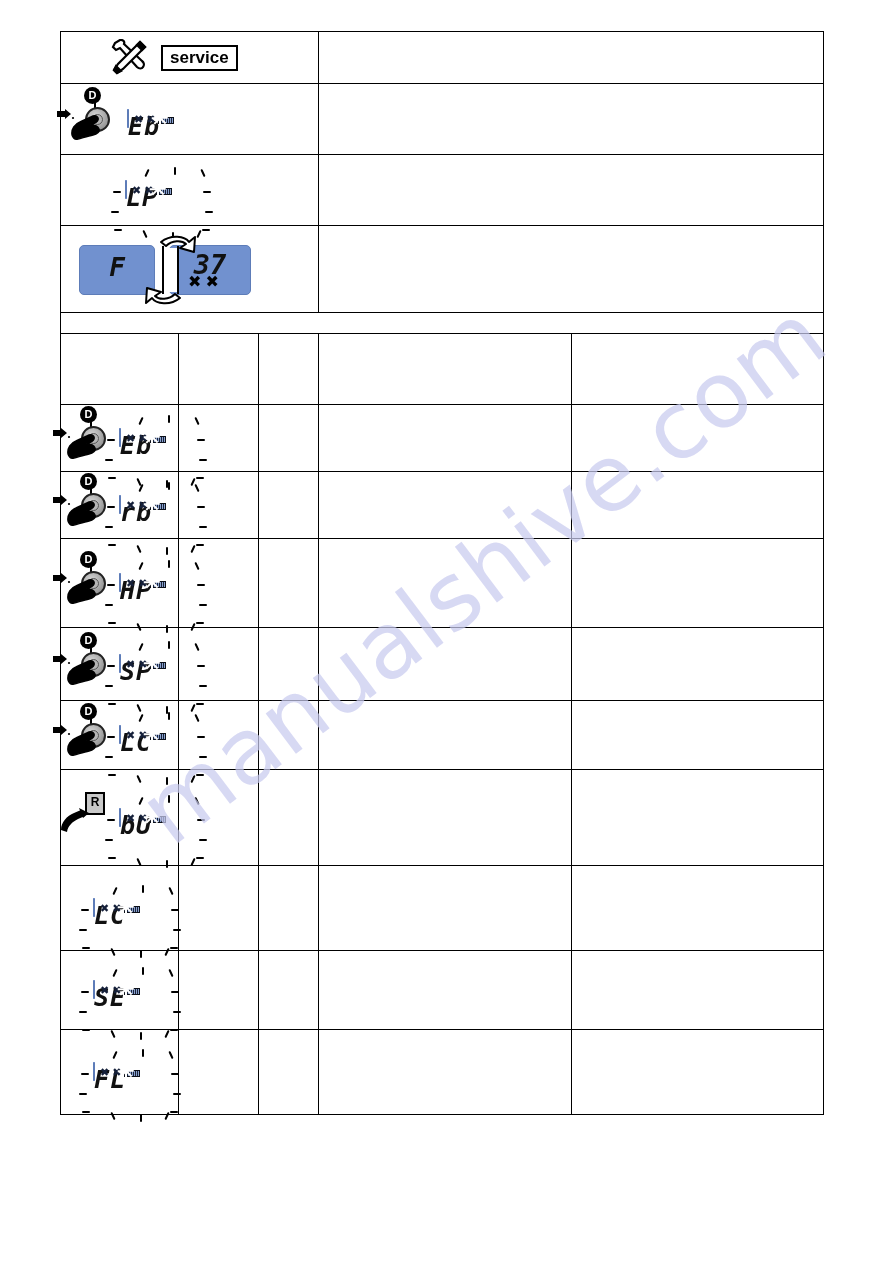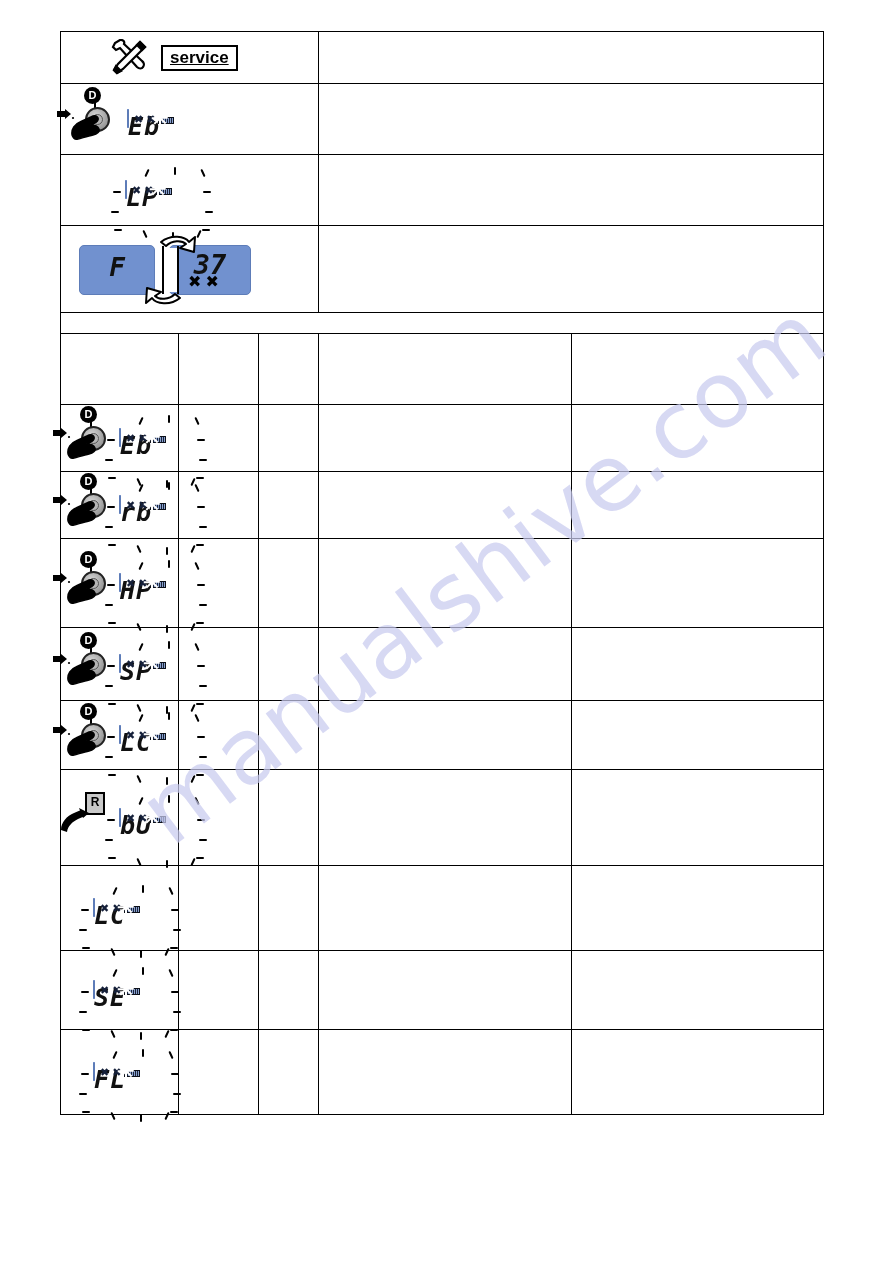--- a/index.html
+++ b/index.html
@@ -201,21 +201,21 @@
   <table class="grid">
     <colgroup>
       <col style="width:118px">
         <col style="width:80px">
         <col style="width:60px">
       <col style="width:253px">
         <col style="width:252px">
     </colgroup>
     <tbody id="tbody-root">
         <tr>
-  <td class="outer-l tb-top" colspan="3" style="height:51px;border-right:1px solid #000;text-decoration:underline;">
+  <td class="outer-l tb-top" colspan="3" style="height:51px;border-right:1px solid #000;">
     <div class="service-row">
       <span class="svc-tools">
     <svg viewBox="0 0 48 38" width="48" height="38">
       <g stroke="#000" stroke-width="2.2" fill="#000">
         <path d="M12 4 L10 8 L13 11 L17 9 L34 28 C36 30 39 30 40 28 C41.5 26 41 23.5 39 22 L21 5
                  C22 2.5 20 0.5 17 1 L12 4 Z" fill="#fff"></path>
         <path d="M37 3 L42 8 L20 30 L14 34 L11 31 L15 25 Z" fill="#fff"></path>
         <path d="M37 3 L42 8 L39 11 L34 6 Z" fill="#000"></path>
         <path d="M14 34 L11 31 L13 27 L18 32 Z" fill="#000"></path>
       </g>

